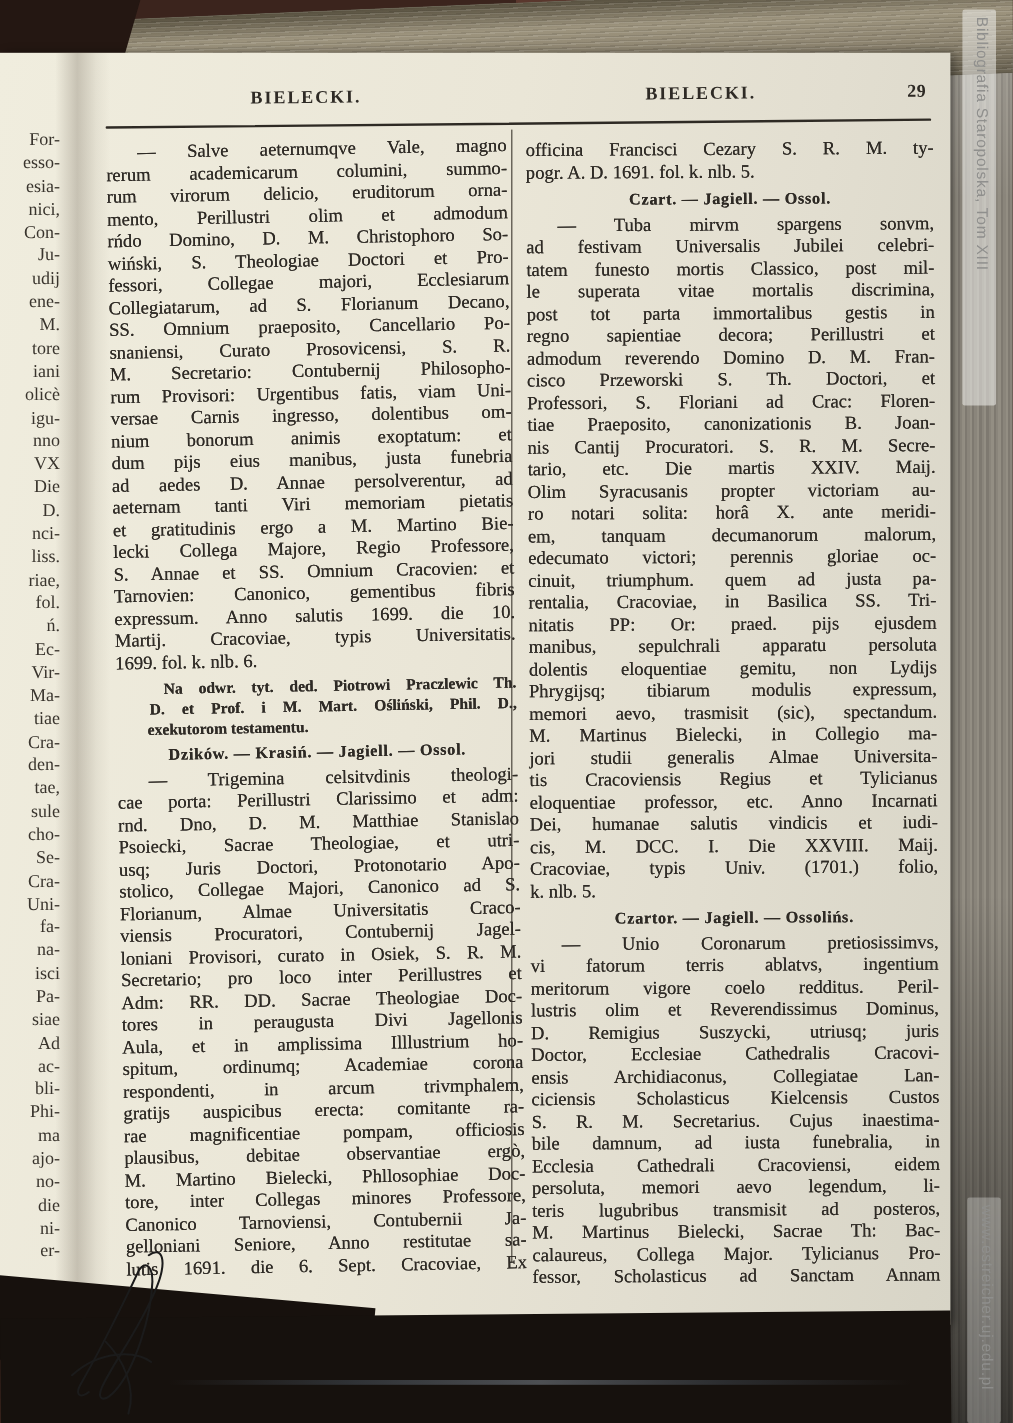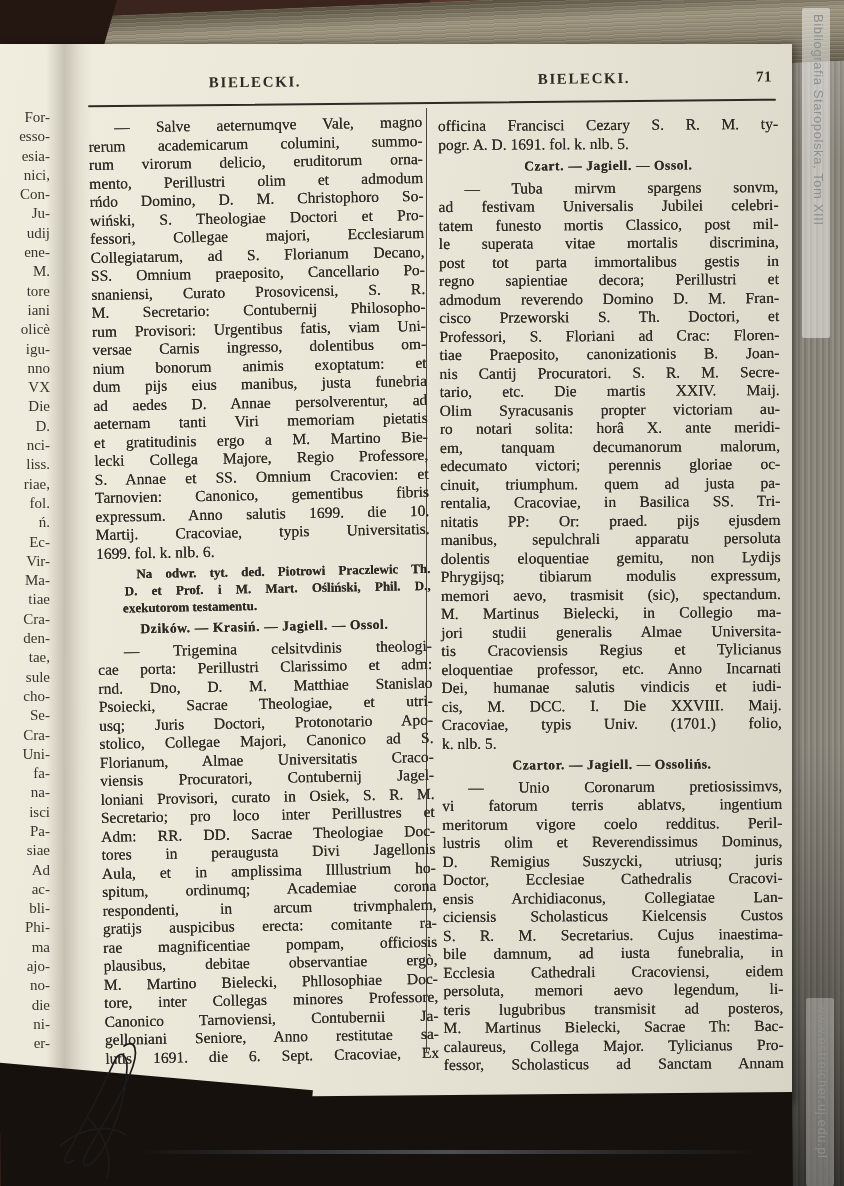--- a/index.html
+++ b/index.html
@@ -87,21 +87,21 @@
 <div class="abs spine"></div>
 <div class="abs headband"></div>
 
 <div class="abs page">
   <div class="abs facing-strip"><div>For-</div><div>esso-</div><div>esia-</div><div>nici,</div><div>Con-</div><div>Ju-</div><div>udij</div><div>ene-</div><div>M.</div><div>tore</div><div>iani</div><div>olicè</div><div>igu-</div><div>nno</div><div>VX</div><div>Die</div><div>D.</div><div>nci-</div><div>liss.</div><div>riae,</div><div>fol.</div><div>ń.</div><div>Ec-</div><div>Vir-</div><div>Ma-</div><div>tiae</div><div>Cra-</div><div>den-</div><div>tae,</div><div>sule</div><div>cho-</div><div>Se-</div><div>Cra-</div><div>Uni-</div><div>fa-</div><div>na-</div><div>isci</div><div>Pa-</div><div>siae</div><div>Ad</div><div>ac-</div><div>bli-</div><div>Phi-</div><div>ma</div><div>ajo-</div><div>no-</div><div>die</div><div>ni-</div><div>er-</div></div>
   <div class="abs gutter"></div>
   <div class="abs page-inner">
     <div class="abs running-header">
       <span class="abs rh-left">BIELECKI.</span>
       <span class="abs rh-right">BIELECKI.</span>
-      <span class="abs rh-num">71</span>
+      <span class="abs rh-num">29</span>
     </div>
     <div class="abs rule"></div>
     <div class="abs divider"></div>
     <div class="abs col col-left">
         <div class="block entry">
           <div class="line first">— Salve aeternumqve Vale, magno</div>
           <div class="line">rerum academicarum columini, summo-</div>
           <div class="line">rum virorum delicio, eruditorum orna-</div>
           <div class="line">mento, Perillustri olim et admodum</div>
           <div class="line">rńdo Domino, D. M. Christophoro So-</div>

